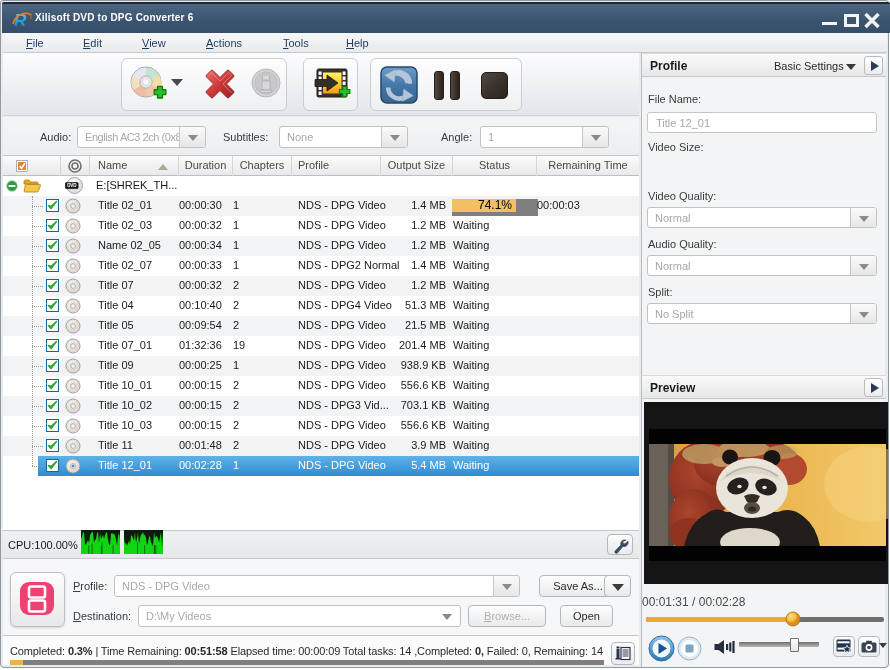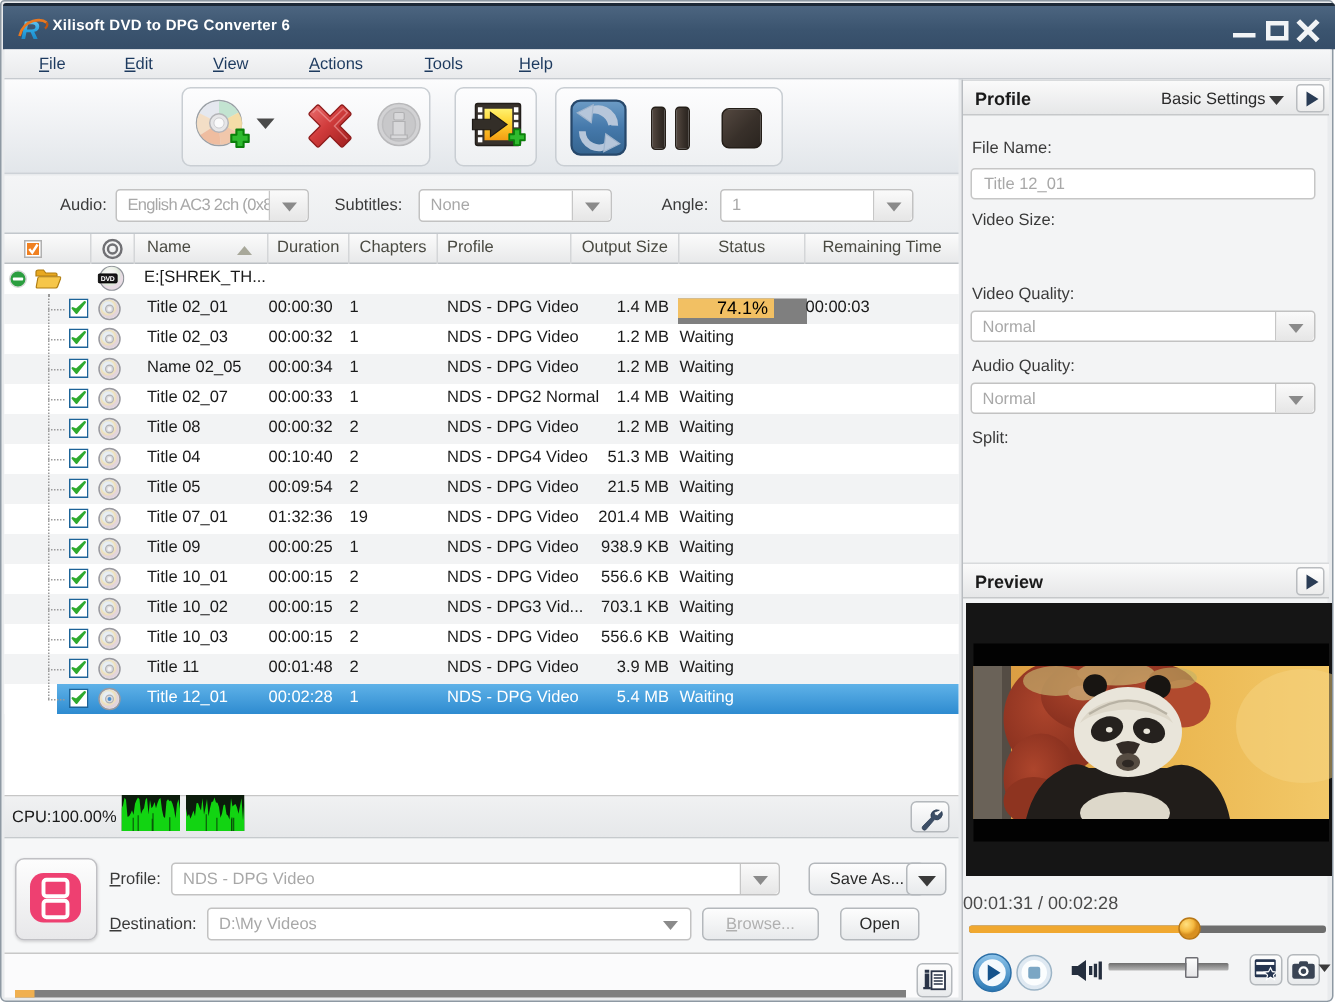--- a/index.html
+++ b/index.html
@@ -333,21 +333,21 @@
       <div class="abs" style="left:43px;top:3px"><svg width="13" height="13" viewBox="0 0 13 13">
           <rect x="0.5" y="0.5" width="12" height="12" fill="#fff" stroke="#1c6398"></rect>
           <path d="M2.5 6.5 L5 9.5 L10.5 2.5 L5 7.5 Z" fill="#2faa2f" stroke="#2faa2f" stroke-width="1.6" stroke-linejoin="round"></path>
         </svg></div>
       <svg class="abs" style="left:62px;top:2px" width="16" height="16" viewBox="0 0 16 16">
 <circle cx="8" cy="8" r="7" fill="#e8e8ea" stroke="#9a9aa0" stroke-width="1"></circle>
 <circle cx="8" cy="8" r="6.2" fill="url(#cdg)"></circle>
 <circle cx="8" cy="8" r="2.6" fill="#dcdcde" stroke="#b0b0b4" stroke-width="0.8"></circle>
 <circle cx="8" cy="8" r="1.3" fill="#f4f4f6"></circle>
 </svg>
-      <span class="abs" style="left:95px;top:3px;color:#1a1a1a">Title 08</span>
+      <span class="abs" style="left:95px;top:3px;color:#1a1a1a">Title 07</span>
       <span class="abs ctr" style="left:176px;width:54px;top:3px;color:#1a1a1a">00:00:32</span>
       <span class="abs ctr" style="left:230px;width:59px;top:3px;color:#1a1a1a">2</span>
       <span class="abs" style="left:295px;top:3px;color:#1a1a1a">NDS - DPG Video</span>
       <span class="abs rgt" style="left:378px;width:65px;top:3px;color:#1a1a1a">1.2 MB</span>
       <span class="abs ctr" style="left:450px;width:84px;top:3px;color:#1a1a1a">Waiting</span>
     </div>
 <div class="trow" style="top:295px;background:#ffffff">
       <div class="abs treeh" style="left:29px;top:10px"></div>
       <div class="abs" style="left:43px;top:3px"><svg width="13" height="13" viewBox="0 0 13 13">
           <rect x="0.5" y="0.5" width="12" height="12" fill="#fff" stroke="#1c6398"></rect>
@@ -570,20 +570,21 @@
     <span class="abs lbl" style="left:70px;top:51px"><u>D</u>estination:</span>
     <div class="combo" style="left:135px;top:46px;width:323px">
         <span class="txt">D:\My Videos</span>
         <div class="arr" style="background:none;border-left:none"></div>
       </div>
     <div class="btn" style="left:465px;top:46px;width:78px;height:22px;line-height:21px;color:#b0b0b0"><u>B</u>rowse...</div>
     <div class="btn" style="left:557px;top:46px;width:53px;height:22px;line-height:21px">Open</div>
   </div>
 
   <div class="statusbar">
+    <span class="abs" style="left:7px;top:9px;color:#2a2a2a;letter-spacing:-0.13px;white-space:nowrap">Completed: <b>0.3%</b> | Time Remaining: <b>00:51:58</b> Elapsed time: 00:00:09 Total tasks: 14 ,Completed: <b>0,</b> Failed: 0, Remaining: 14</span>
     <div class="abs" style="left:7px;top:24px;width:594px;height:5px;background:#7f7f7f">
         <div style="width:13px;height:5px;background:#f0b050"></div>
       </div>
     <div class="btn" style="left:608px;top:6px;width:24px;height:23px">
       <svg width="16" height="16" viewBox="0 0 16 16" style="margin-top:3px">
           <rect x="1.5" y="3" width="3" height="9" fill="#2a3448"></rect>
           <rect x="1.5" y="0.5" width="3" height="2" fill="#2a3448"></rect>
           <rect x="0.5" y="12" width="5" height="1.5" fill="#2a3448"></rect>
           <rect x="6" y="1.5" width="9" height="12" fill="#fff" stroke="#2a3448" stroke-width="1.2"></rect>
           <g stroke="#2a3448" stroke-width="1">
@@ -609,20 +610,24 @@
     <div class="combo" style="left:5px;top:154px;width:230px;height:21px">
         <span class="txt">Normal</span>
         <div class="arr"></div>
       </div>
     <span class="abs lbl" style="left:6px;top:185px">Audio Quality:</span>
     <div class="combo" style="left:5px;top:202px;width:230px;height:21px">
         <span class="txt">Normal</span>
         <div class="arr"></div>
       </div>
     <span class="abs lbl" style="left:6px;top:233px">Split:</span>
+    <div class="combo" style="left:5px;top:250px;width:230px;height:21px">
+        <span class="txt">No Split</span>
+        <div class="arr"></div>
+      </div>
     <div class="phead" style="top:322px">
       <span class="abs" style="left:8px;top:5px;font-weight:bold;color:#1a1a1a;font-size:12px">Preview</span>
       <div class="pbtn" style="left:222px;top:2px"></div>
     </div>
 
     <svg class="abs" style="left:2px;top:349px" width="244" height="182" viewBox="0 0 244 182">
       <rect width="244" height="182" fill="#151515"></rect>
       <defs>
         <linearGradient id="sky" x1="0" y1="0" x2="1" y2="0">
             <stop offset="0" stop-color="#d89840"></stop>

